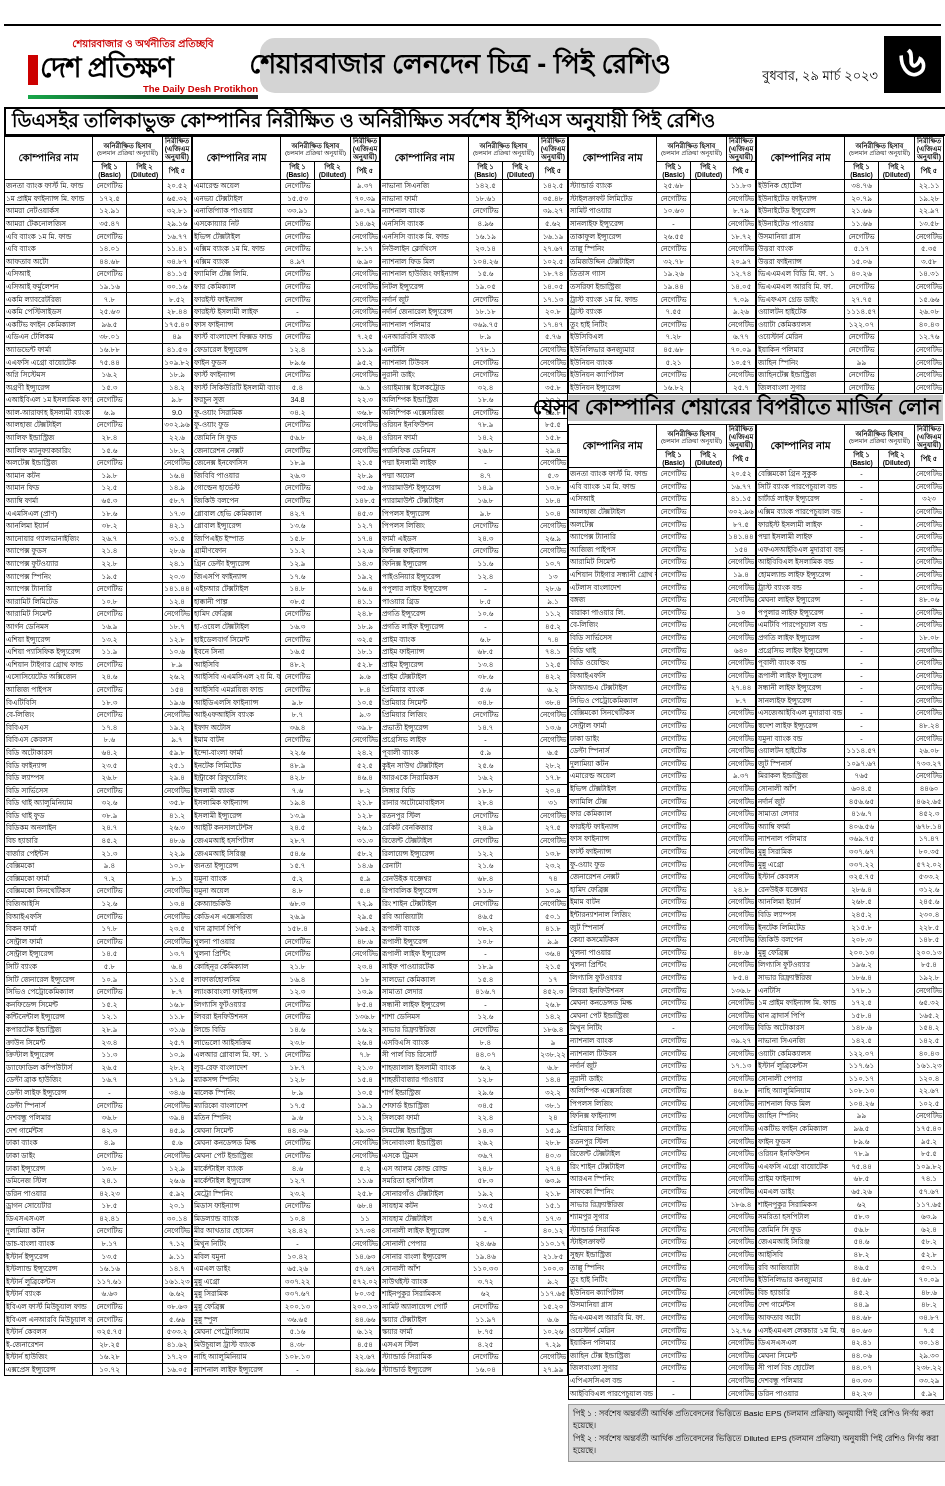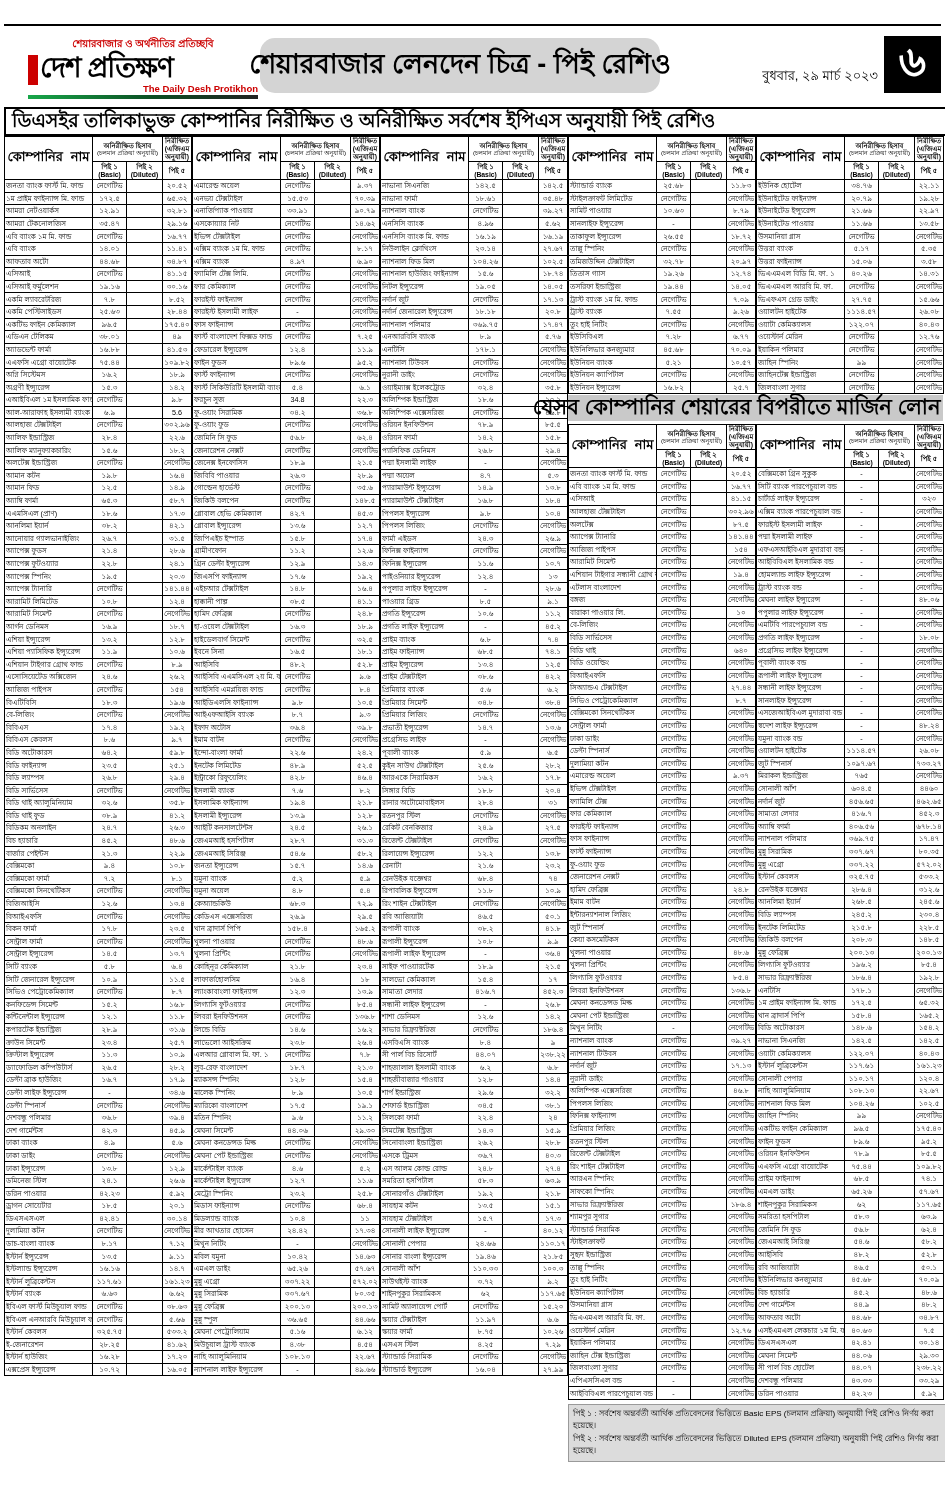--- a/index.html
+++ b/index.html
@@ -23,21 +23,21 @@
   .subtitle{position:absolute;left:4px;top:107px;width:933px;height:25px;border:2px solid #000;
             display:flex;align-items:center;padding-left:6px;font-size:19px;font-weight:bold;white-space:nowrap;}
   
   .col{position:absolute;top:136px;width:187px;}
   #c1{left:4px}#c2{left:192px}#c3{left:380px}#c4{left:568px}#c5{left:756px}
   .mcol{position:absolute;top:424px;width:187px;}
   #m1{left:568px}#m2{left:756px}
   table.pe{border-collapse:collapse;table-layout:fixed;width:100%;}
   table.pe th,table.pe td{border:1px solid #000;overflow:hidden;}
   table.pe thead th{font-size:6.8px;font-weight:bold;line-height:1.15;padding:0;text-align:center;vertical-align:middle;}
-  table.pe thead th.nmh{font-size:13px;font-family:Liberation Mono, monospace;}
+  table.pe thead th.nmh{font-size:10px;}
   table.pe thead .sub{font-weight:normal;display:block;font-size:6.2px;}
   table.pe thead tr.h1 th{height:24px;}
   table.pe thead tr.h2 th{height:17px;}
   table.pe td{height:11.6px;font-size:7.2px;line-height:1;padding:0 1px;white-space:nowrap;}
   table.pe td.nm{text-align:left;}
   table.pe td.vl{text-align:center;}
   
   .msec-title{position:absolute;left:568px;top:395px;width:375px;height:26px;background:#c9c9c9;
               display:flex;align-items:center;justify-content:center;font-size:21px;font-weight:bold;white-space:nowrap;}
   
@@ -192,21 +192,21 @@
           <tr>
             <td class="nm">এআইবিএল ১ম ইসলামিক ফান্ড</td>
             <td class="vl">নেগেটিভ</td>
             <td class="vl"></td>
             <td class="vl">৯.৮</td>
           </tr>
           <tr>
             <td class="nm">আল-আরাফাহ ইসলামী ব্যাংক</td>
             <td class="vl">৬.৯</td>
             <td class="vl"></td>
-            <td class="vl">5.6</td>
+            <td class="vl">9.0</td>
           </tr>
           <tr>
             <td class="nm">আলহাজ টেক্সটাইল</td>
             <td class="vl">নেগেটিভ</td>
             <td class="vl"></td>
             <td class="vl">৩০২.৯৬</td>
           </tr>
           <tr>
             <td class="nm">আলিফ ইন্ডাস্ট্রিজ</td>
             <td class="vl">২৮.৪</td>

